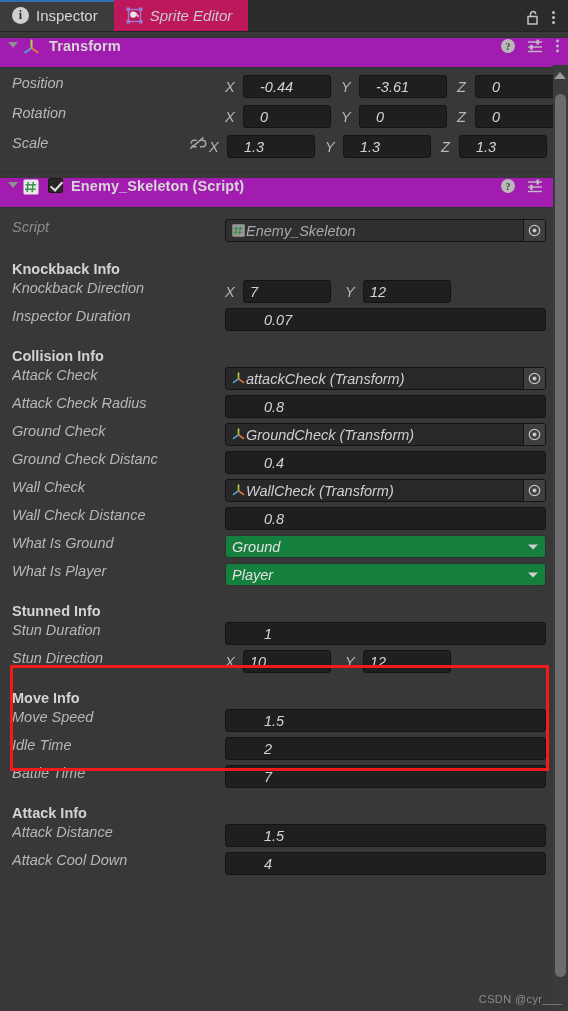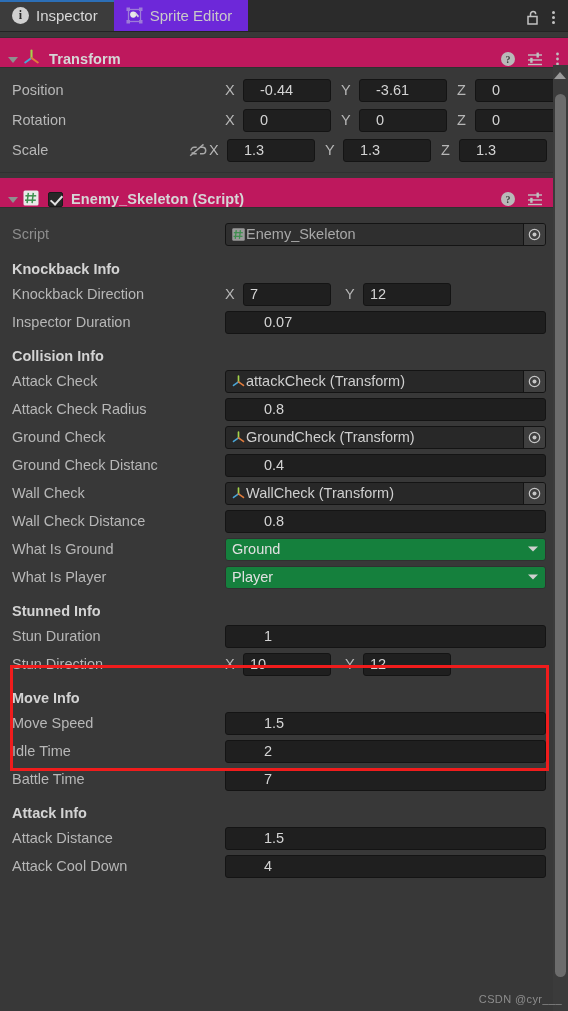--- a/index.html
+++ b/index.html
@@ -20,21 +20,21 @@
   .tab {
     height: 32px; display: flex; align-items: center; gap: 7px;
     padding: 0 16px 0 12px; font-size: 15px; color: #c9c9c9;
     position: relative; white-space: nowrap;
   }
   .tab.active { background: #3c3c3c; color: #d8d8d8; }
   .tab.active::before {
     content: ""; position: absolute; left: 0; right: 0; top: 0;
     height: 3px; background: #2c6fb7;
   }
-  .tab.inactive { background: #6d28d9; }
+  .tab.inactive { background: #be185d; font-style: italic; }
   .tabbar-right {
     margin-left: auto; display: flex; align-items: center; gap: 10px;
     padding: 0 12px 5px 0;
   }
 
   
   .ico { display: inline-block; line-height: 0; }
   .info-badge {
     width: 17px; height: 17px; border-radius: 50%;
     background: #d0d0d0; color: #2b2b2b; font-size: 12px; font-weight: bold;
@@ -42,22 +42,22 @@
     display: flex; align-items: center; justify-content: center;
   }
 
   
   .body { position: relative; height: 979px; background: #383838; overflow: hidden; }
 
   .gapline { height: 6px; background: #383838; border-bottom: 1px solid #303030; }
 
   
   .comp-header {
-    display: flex; align-items: flex-end; height: 30px;
-    background: #be185d; border-bottom: 1px solid #303030;
+    display: flex; align-items: flex-start; height: 30px;
+    background: #a21caf; border-bottom: 1px solid #303030;
     padding: 0 8px 0 6px;
   }
   .foldout {
     width: 14px; height: 14px; margin-right: 2px; flex: none;
     display: flex; align-items: center; justify-content: center;
   }
   .foldout::after {
     content: ""; border-left: 5px solid transparent; border-right: 5px solid transparent;
     border-top: 6px solid #8f8f8f;
   }
@@ -74,21 +74,21 @@
   }
   .enable-check::after {
     content: ""; position: absolute; left: 4px; top: 0px;
     width: 5px; height: 10px; border: solid #e3e3e3;
     border-width: 0 2px 2px 0; transform: rotate(42deg);
   }
 
   
   .section { background: #383838; padding: 0; }
   .row {
-    display: flex; align-items: center; height: 30px; padding: 0 22px 0 12px;
+    display: flex; align-items: flex-start; height: 30px; padding: 0 22px 0 12px; font-style: italic;
   }
   .row.tight { height: 28px; }
   .label {
     font-size: 14.5px; color: #b7b7b7; flex: none; width: 213px;
     white-space: nowrap; overflow: hidden;
   }
   .label.dim { color: #8d8d8d; }
   .group-title {
     font-size: 14.5px; font-weight: bold; color: #d3d3d3;
     padding: 12px 0 3px 12px;

